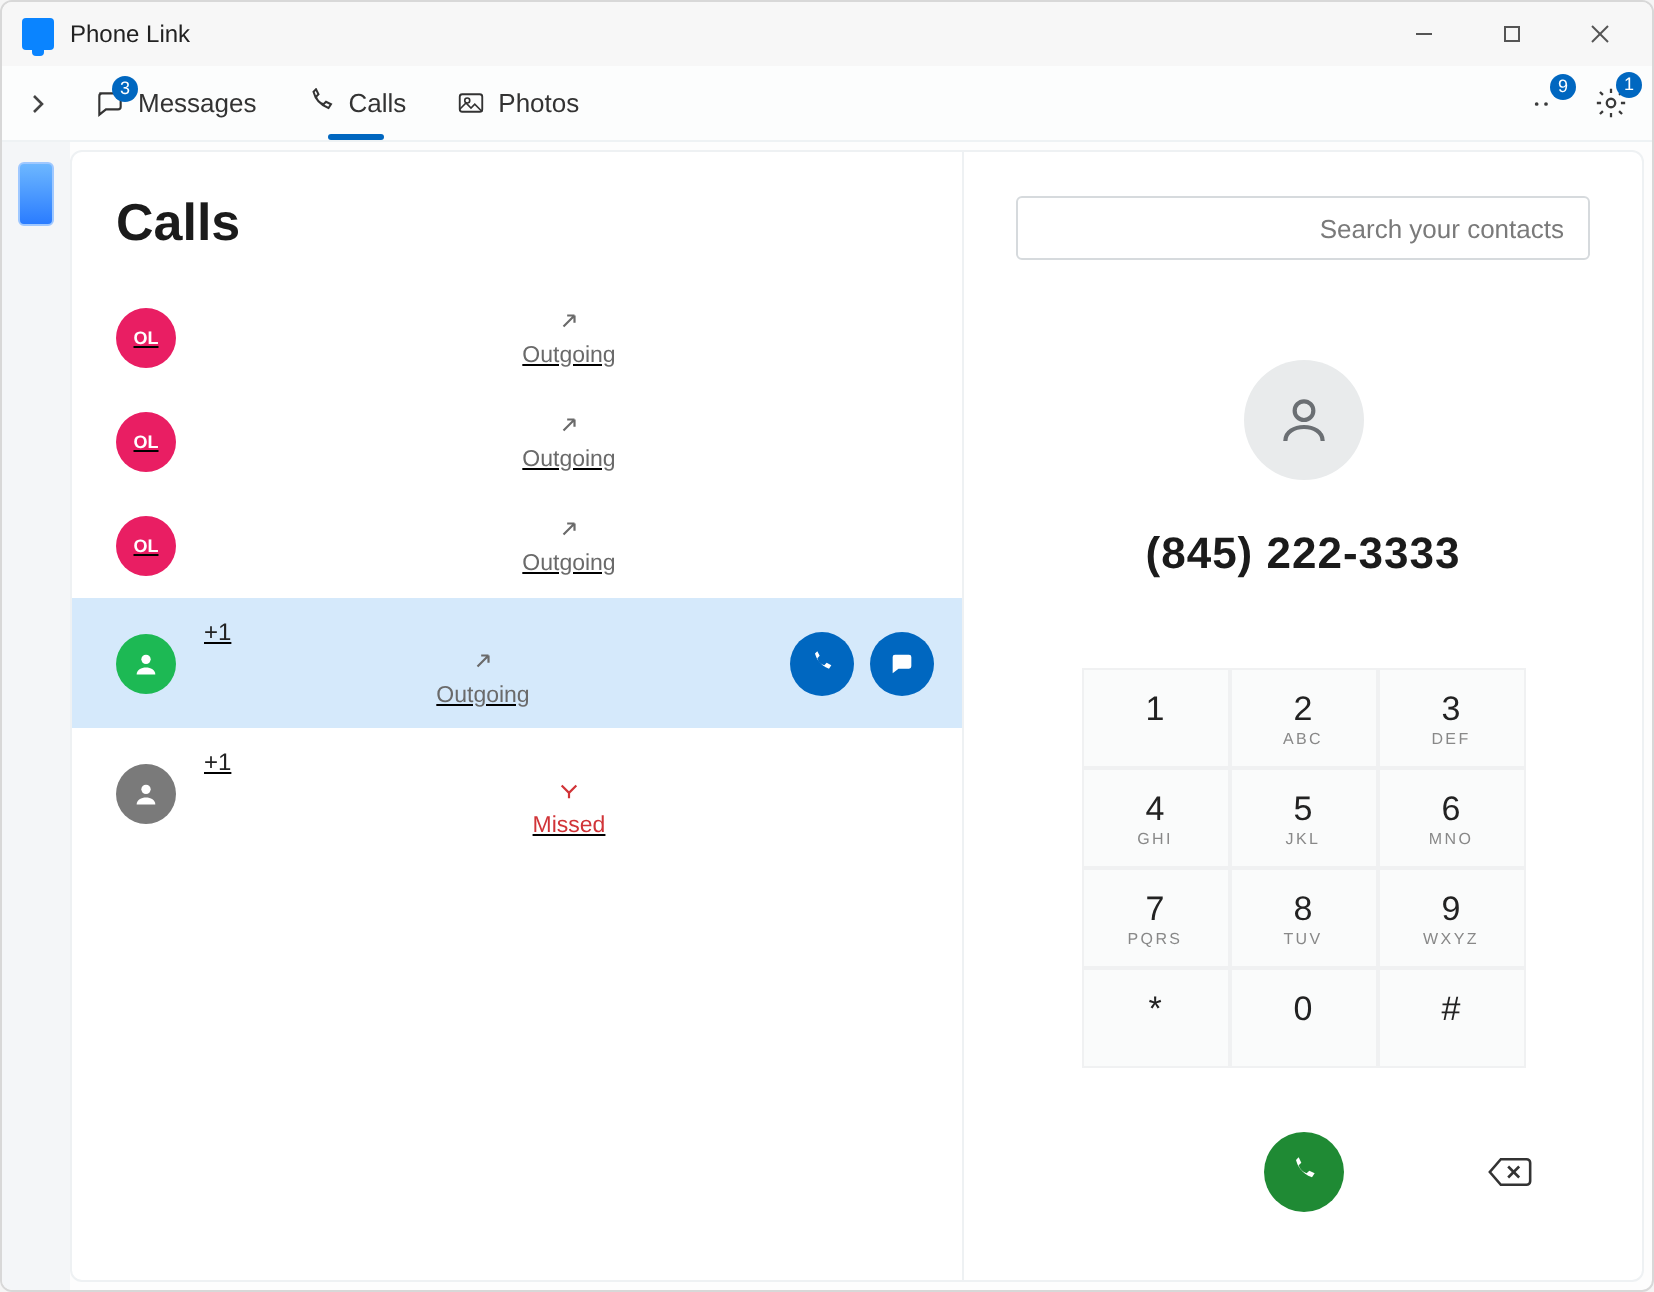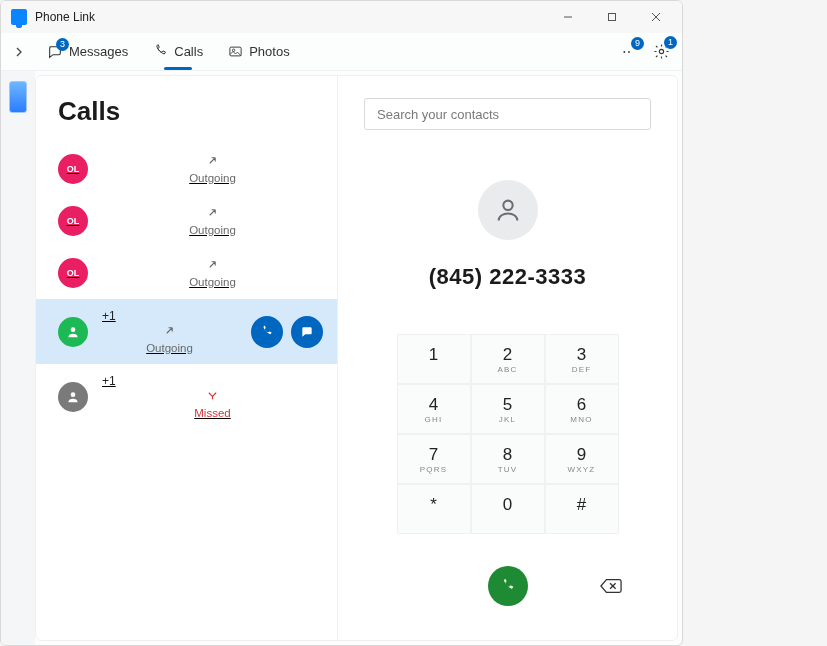--- a/index.html
+++ b/index.html
@@ -1,17 +1,17 @@
 <!DOCTYPE html>
 <html><head>
 <meta charset="utf-8">
 <style>
   *{box-sizing:border-box;margin:0;padding:0;font-family:"Segoe UI",Arial,sans-serif;}
   body{background:#f5f5f5;display:flex;align-items:flex-start;justify-content:flex-start;}
-  .window{width:683px;height:646px;background:#fdfdfd;border:1px solid #d8d8d8;border-radius:6px;overflow:hidden;display:flex;flex-direction:column;}
+  .window{width:827px;height:646px;background:#fdfdfd;border:1px solid #d8d8d8;border-radius:6px;overflow:hidden;display:flex;flex-direction:column;}
   
   .titlebar{height:32px;display:flex;align-items:center;padding:0 4px 0 10px;background:#f7f7f7;}
   .app-icon{width:16px;height:16px;background:#0a84ff;border-radius:2px;position:relative;margin-right:8px;}
   .app-icon::after{content:"";position:absolute;width:6px;height:3px;background:#0a84ff;bottom:-3px;left:5px;border-radius:0 0 2px 2px;}
   .title-text{font-size:12px;color:#222;}
   .title-spacer{flex:1;}
   .win-btn{width:44px;height:30px;display:flex;align-items:center;justify-content:center;color:#555;}
   .win-btn svg{width:10px;height:10px;}
   
   .navbar{height:38px;display:flex;align-items:center;padding:0 8px;gap:4px;border-bottom:1px solid #eef2f4;position:relative;background:#fcfdfd;}
@@ -41,21 +41,21 @@
   .call-info{display:flex;flex-direction:column;gap:2px;flex:1;min-width:0;}
   .call-label{font-size:12px;color:#222;}
   .call-status{font-size:11.5px;color:#6a6a6a;display:flex;align-items:center;gap:6px;flex-direction:column;}
   .call-status.missed{color:#d13438;}
   .call-status svg{width:11px;height:11px;}
   .call-actions{display:flex;gap:8px;}
   .round-btn{width:32px;height:32px;border-radius:50%;background:#0067c0;display:flex;align-items:center;justify-content:center;color:#fff;}
   .round-btn svg{width:14px;height:14px;}
   
   .col-right{width:340px;border-left:1px solid #eef1f3;display:flex;flex-direction:column;align-items:center;padding:22px 26px 16px 26px;}
-  .search{width:100%;border:1px solid #d6dadd;border-radius:3px;height:32px;padding:0 12px;font-size:13px;color:#333;background:#fff;}
+  .search{width:100%;border:1px solid #d6dadd;border-radius:3px;height:32px;padding:0 12px;font-size:13px;color:#333;background:#fff;text-align:right;}
   .search::placeholder{color:#7a7a7a;}
   .contact-spacer{height:50px;}
   .contact-avatar{width:60px;height:60px;border-radius:50%;background:#e9ebec;display:flex;align-items:center;justify-content:center;color:#6b6f73;margin-bottom:24px;}
   .contact-avatar svg{width:28px;height:28px;}
   .phone-number{font-size:22px;font-weight:700;color:#1b1b1b;letter-spacing:0.5px;margin-bottom:44px;}
   .dialpad{display:grid;grid-template-columns:repeat(3,74px);grid-auto-rows:50px;gap:0;margin-bottom:32px;}
   .dialkey{display:flex;flex-direction:column;align-items:center;justify-content:center;background:#fafbfb;border:1px solid #f0f1f2;}
   .key-digit{font-size:17px;color:#222;line-height:1;}
   .key-letters{font-size:8px;color:#888;letter-spacing:1.2px;margin-top:2px;height:8px;}
   .dial-actions{display:flex;align-items:center;gap:46px;justify-content:center;width:100%;position:relative;}

